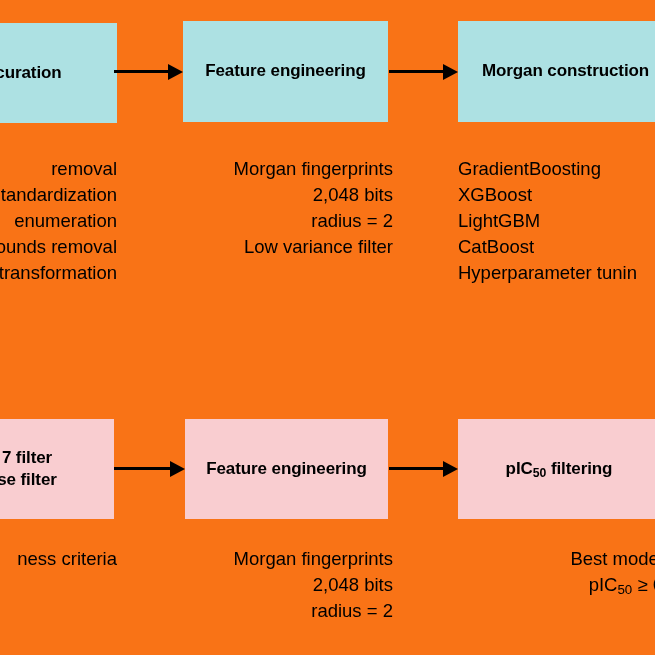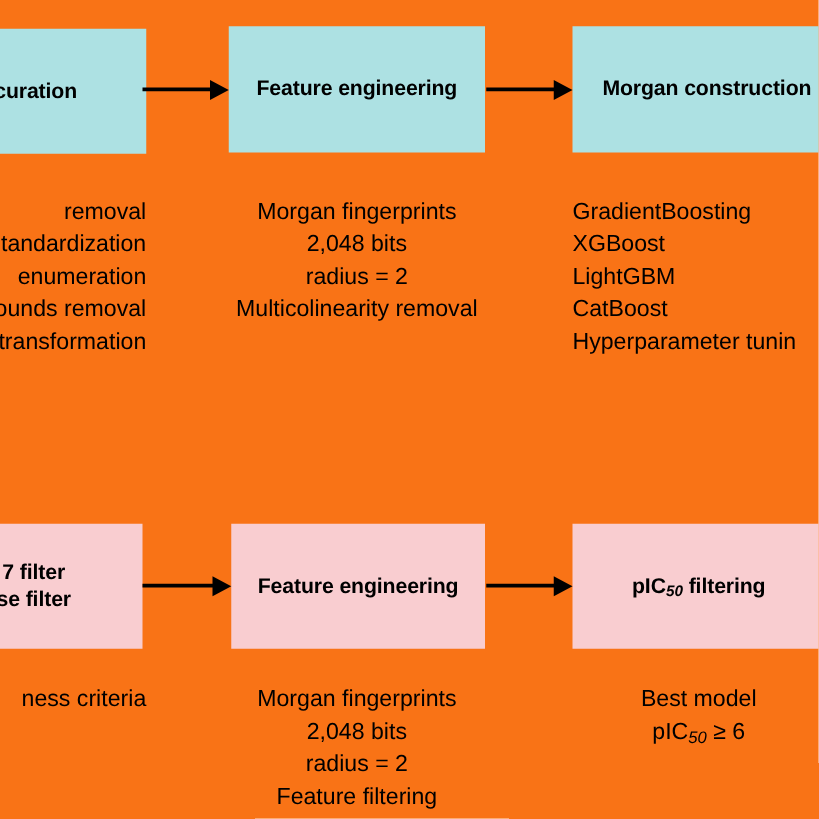--- a/index.html
+++ b/index.html
@@ -77,21 +77,21 @@
   .a3 .shaft { width: 58px; }
   .a3 .head  { left: 56px; }
 
   .a4 { left: 389px; top: 459px; width: 69px; }
   .a4 .shaft { width: 56px; }
   .a4 .head  { left: 54px; }
 
   
   .caption {
     position: absolute;
-    text-align: center;
+    text-align: right;
     font-size: 18.5px;
     line-height: 26px;
     color: #000000;
     white-space: nowrap;
   }
   .caption div { white-space: nowrap; }
 
   .c-curation { left: -72px; top: 156px; width: 189px; text-align: right; }
   .c-feat-top { left: 178px; top: 156px; width: 215px; }
   .c-model    { left: 458px; top: 156px; width: 236px; text-align: left; }
@@ -99,21 +99,20 @@
   .c-filters  { left: -72px; top: 546px; width: 189px; text-align: right; }
   .c-feat-bot { left: 178px; top: 546px; width: 215px; }
   .c-pic50    { left: 455px; top: 546px; width: 208px; }
 
   sub {
     font-size: 0.72em;
     vertical-align: baseline;
     position: relative;
     bottom: -0.26em;
     letter-spacing: 0;
-    font-style: italic;
   }
 </style>
 </head>
 <body>
 
 <div id="canvas">
 
   <div class="node teal n-curation">
     <span>curation</span>
   </div>
@@ -141,21 +140,21 @@
     <div>tandardization</div>
     <div>enumeration</div>
     <div>mpounds removal</div>
     <div>transformation</div>
   </div>
 
   <div class="caption c-feat-top">
     <div>Morgan fingerprints</div>
     <div>2,048 bits</div>
     <div>radius = 2</div>
-    <div>Multicolinearity removal</div>
+    <div>Low variance filter</div>
   </div>
 
   <div class="caption c-model">
     <div>GradientBoosting</div>
     <div>XGBoost</div>
     <div>LightGBM</div>
     <div>CatBoost</div>
     <div>Hyperparameter tunin</div>
   </div>
 
@@ -185,21 +184,20 @@
   </div>
 
   <div class="caption c-filters">
     <div>ness criteria</div>
   </div>
 
   <div class="caption c-feat-bot">
     <div>Morgan fingerprints</div>
     <div>2,048 bits</div>
     <div>radius = 2</div>
-    <div>Feature filtering</div>
   </div>
 
   <div class="caption c-pic50">
     <div>Best model</div>
     <div><span>pIC</span><sub>50</sub><span> ≥ 6</span></div>
   </div>
 
 </div>
 
 </body></html>

